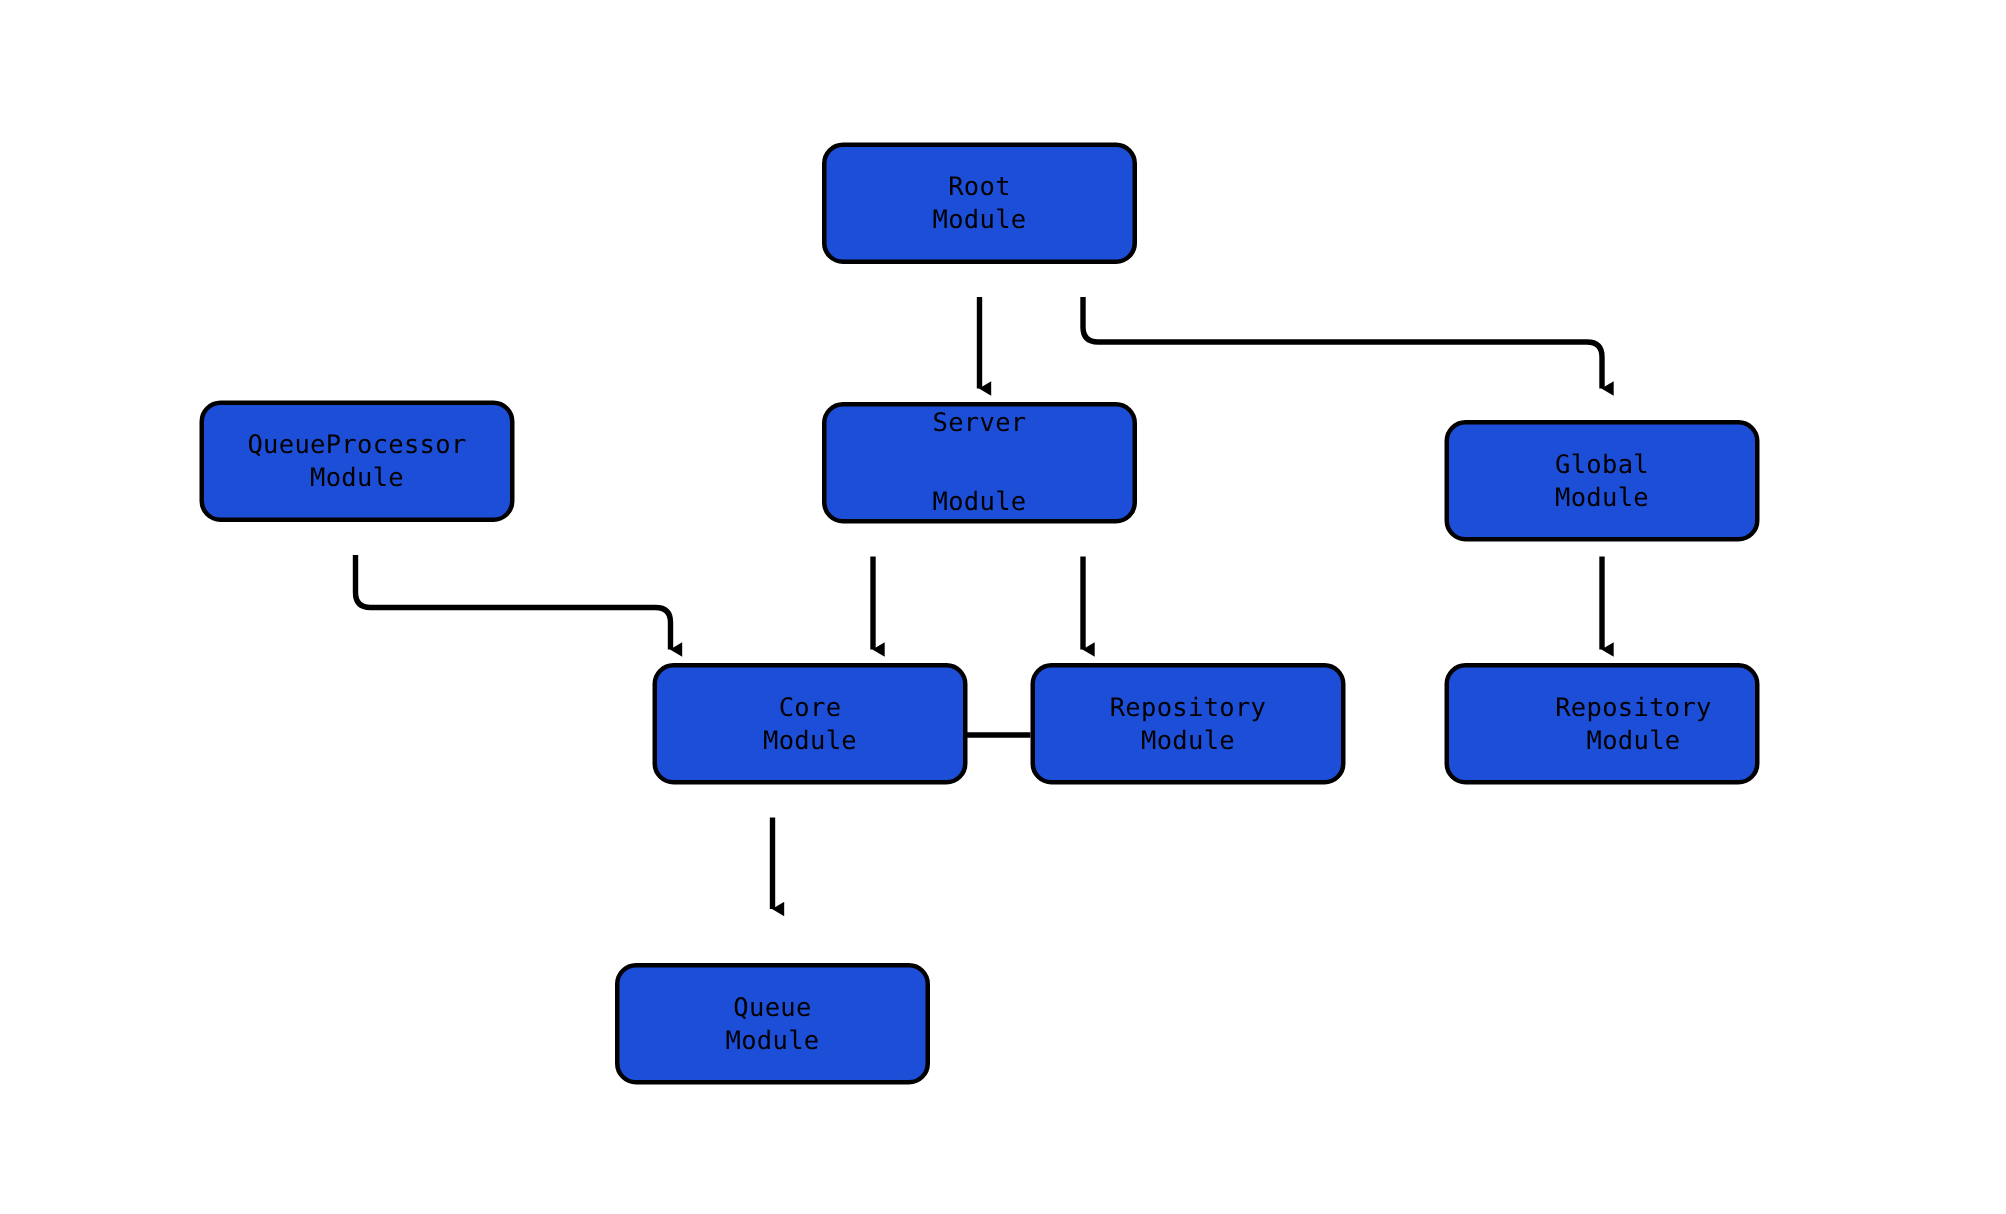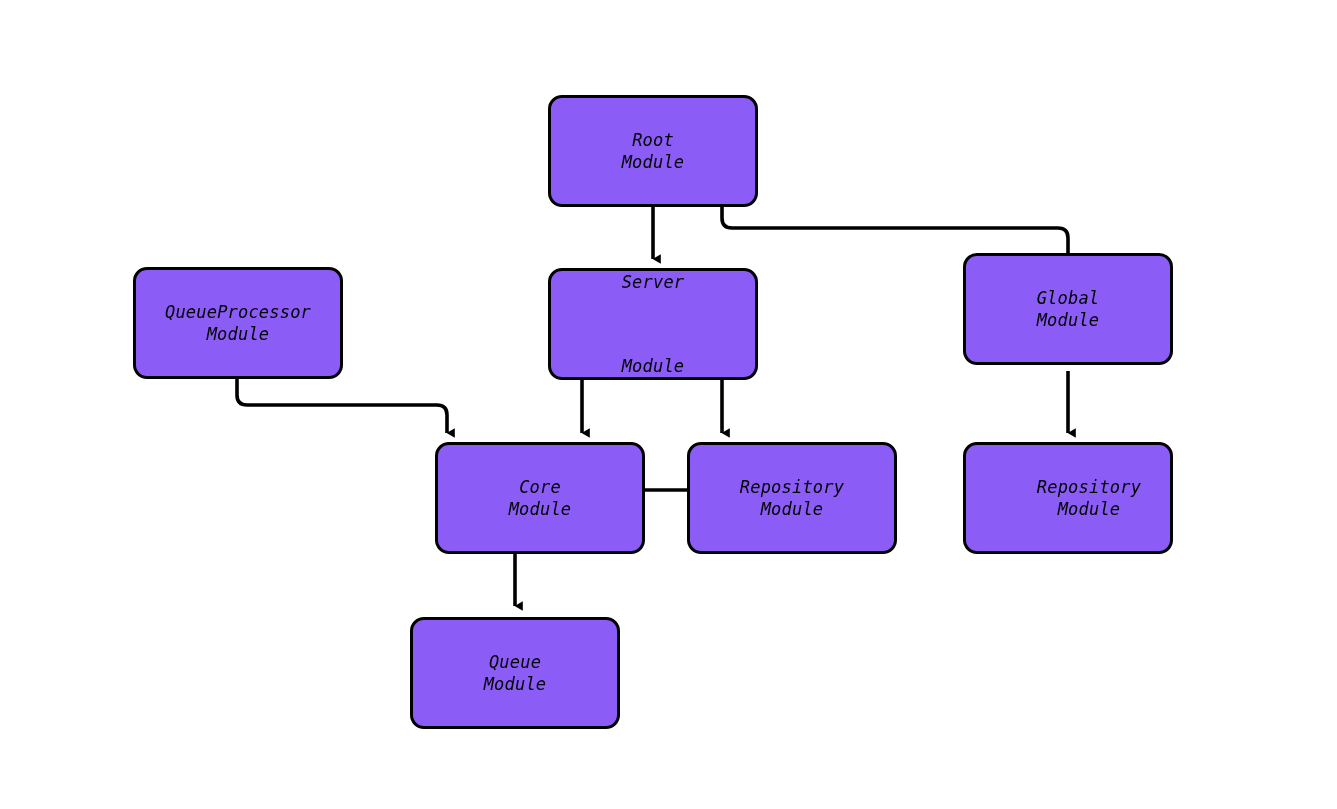--- a/index.html
+++ b/index.html
@@ -24,30 +24,29 @@
     position: absolute;
     left: 0;
     top: 0;
     width: 1337px;
     height: 809px;
   }
   .node {
     position: absolute;
     box-sizing: border-box;
     width: 210px;
-    height: 112px;
+    height: 81px;
     border: 3.5px solid #000000;
     border-radius: 14px;
-    background: #8b5cf6;
+    background: #1d4ed8;
     display: flex;
     flex-direction: column;
     align-items: center;
     justify-content: center;
     z-index: 2;
-    font-style: italic;
   }
   .node-line {
     font-family: "DejaVu Sans Mono", "Liberation Mono", monospace;
     font-size: 17px;
     line-height: 22px;
     color: #000000;
     white-space: pre;
     letter-spacing: 0.2px;
     text-align: center;
   }
@@ -96,38 +95,38 @@
   <div class="node" style="left:133px; top:267px;justify-content:center;">
     <div class="node-line">QueueProcessor</div>
     <div class="node-line">Module</div>
   </div>
 
   <div class="node" style="left:548px; top:268px;justify-content:space-between;">
     <div class="node-line">Server</div>
     <div class="node-line">Module</div>
   </div>
 
-  <div class="node" style="left:963px; top:253px;">
+  <div class="node" style="left:963px; top:280px;">
     <div class="node-line">Global</div>
     <div class="node-line">Module</div>
   </div>
 
   <div class="node" style="left:410px; top:442px;margin-left:25px;">
     <div class="node-line">Core</div>
     <div class="node-line">Module</div>
   </div>
 
   <div class="node" style="left:687px; top:442px;">
     <div class="node-line">Repository</div>
     <div class="node-line">Module</div>
   </div>
 
   <div class="node" style="left:963px; top:442px;padding-left:42px;">
     <div class="node-line">Repository</div>
     <div class="node-line">Module</div>
   </div>
 
-  <div class="node" style="left:410px; top:617px;justify-content:center;">
+  <div class="node" style="left:410px; top:642px;justify-content:center;">
     <div class="node-line">Queue</div>
     <div class="node-line">Module</div>
   </div>
 
 </div>
 
 </body></html>

